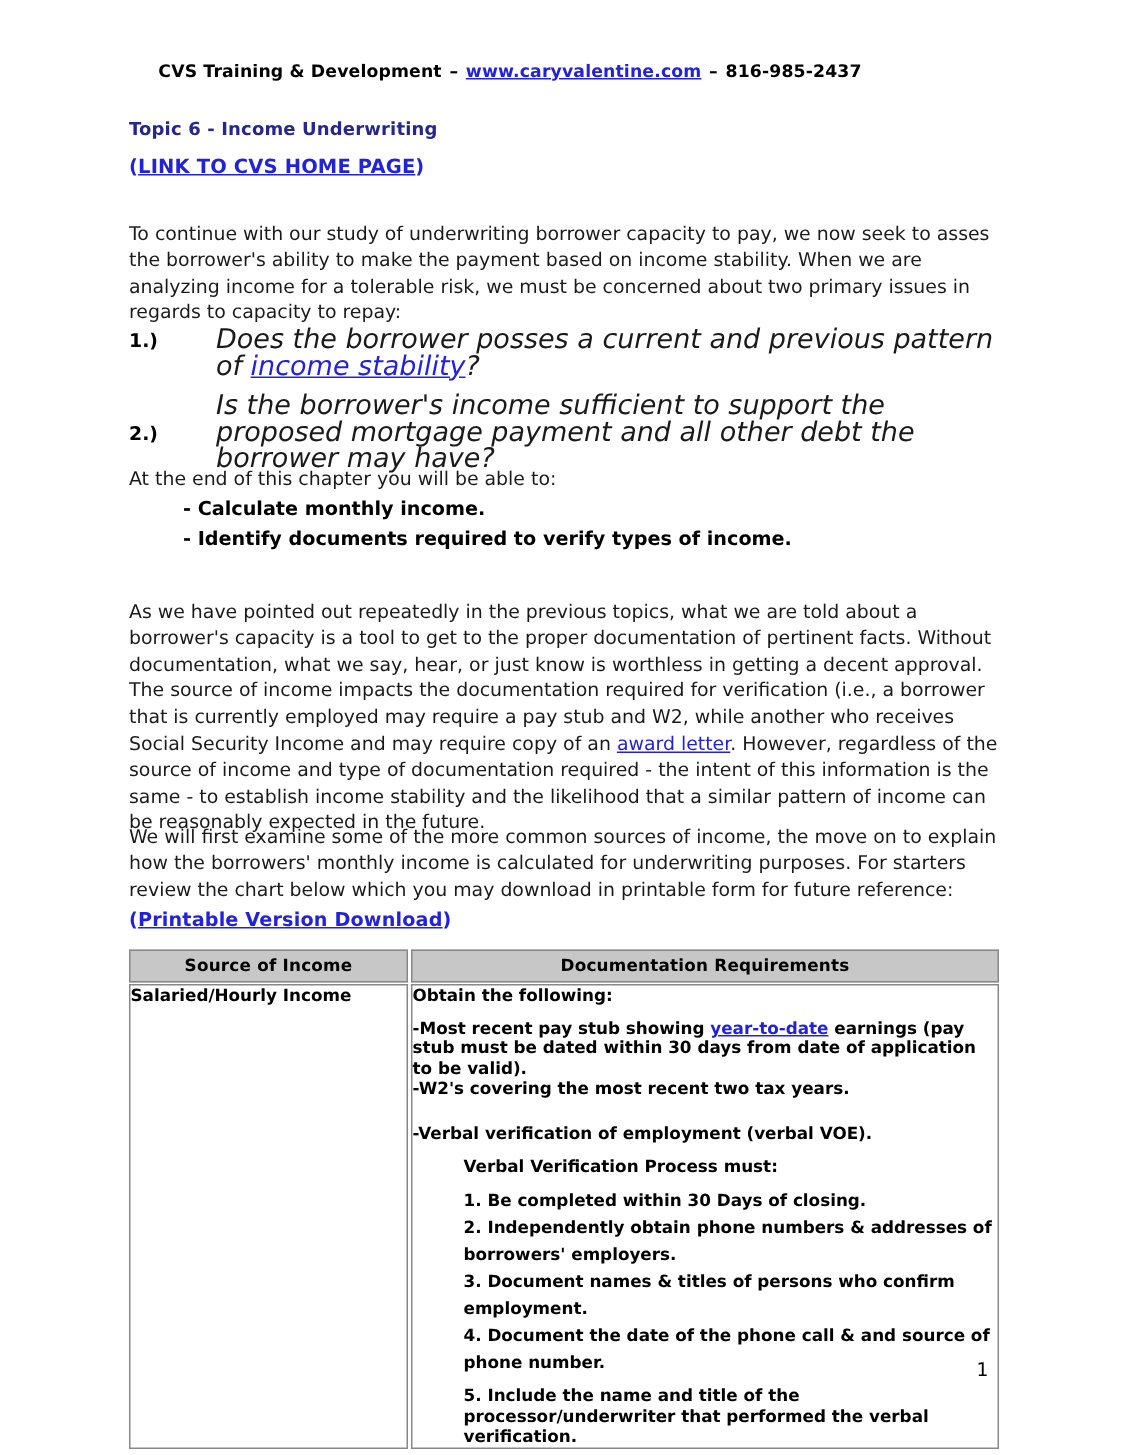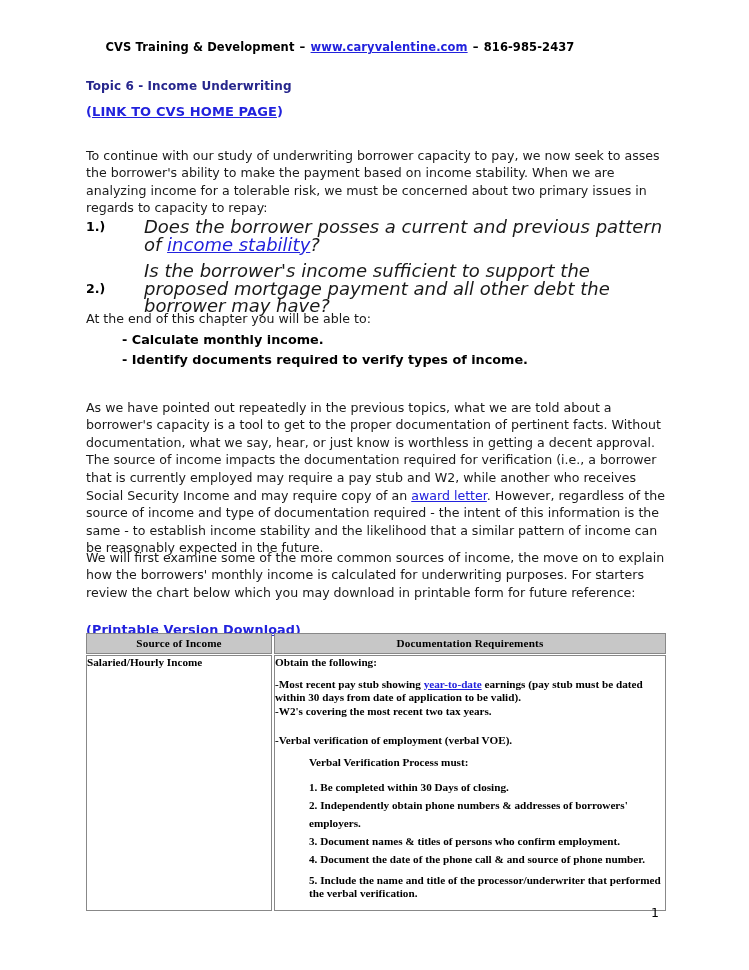--- a/index.html
+++ b/index.html
@@ -116,42 +116,41 @@
     font-weight: bold;
     line-height: 20px;
     color: #000;
   }
 
   .p-long { position: absolute; top: 386px; left: 0; width: 580px; }
   .p-final { position: absolute; top: 536px; left: 0; width: 580px; }
 
   .printable-link {
     position: absolute;
-    top: 622px;
+    top: 606px;
     left: 0;
     font-size: 12.8px;
     font-weight: bold;
     color: #2222dd;
     letter-spacing: 0.1px;
   }
   .printable-link .u { text-decoration: underline; }
 
   
   .table-wrap {
     position: absolute;
     left: 84px;
     top: 632px;
     width: 582px;
   }
   .tbl {
     width: 582px;
     border-collapse: separate;
     border-spacing: 2px 1px;
     table-layout: fixed;
-    font-family: Liberation Serif, serif;
   }
   .tbl th, .tbl td {
     border: 1px solid #888888;
     vertical-align: top;
     padding: 0;
   }
   .tbl th {
     background: #c7c7c7;
     text-align: center;
     font-size: 11.2px;

